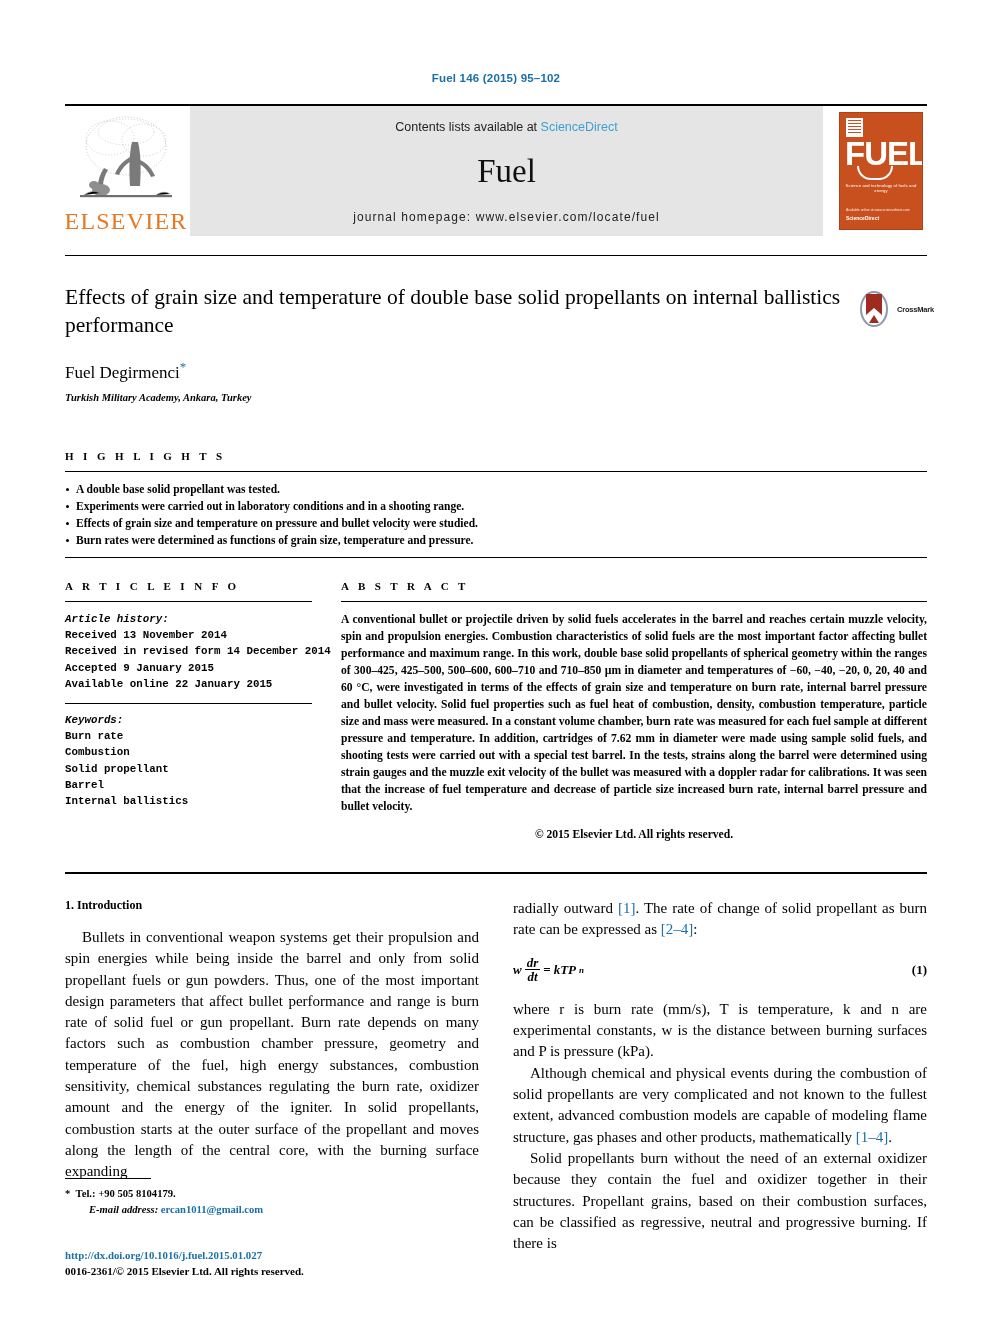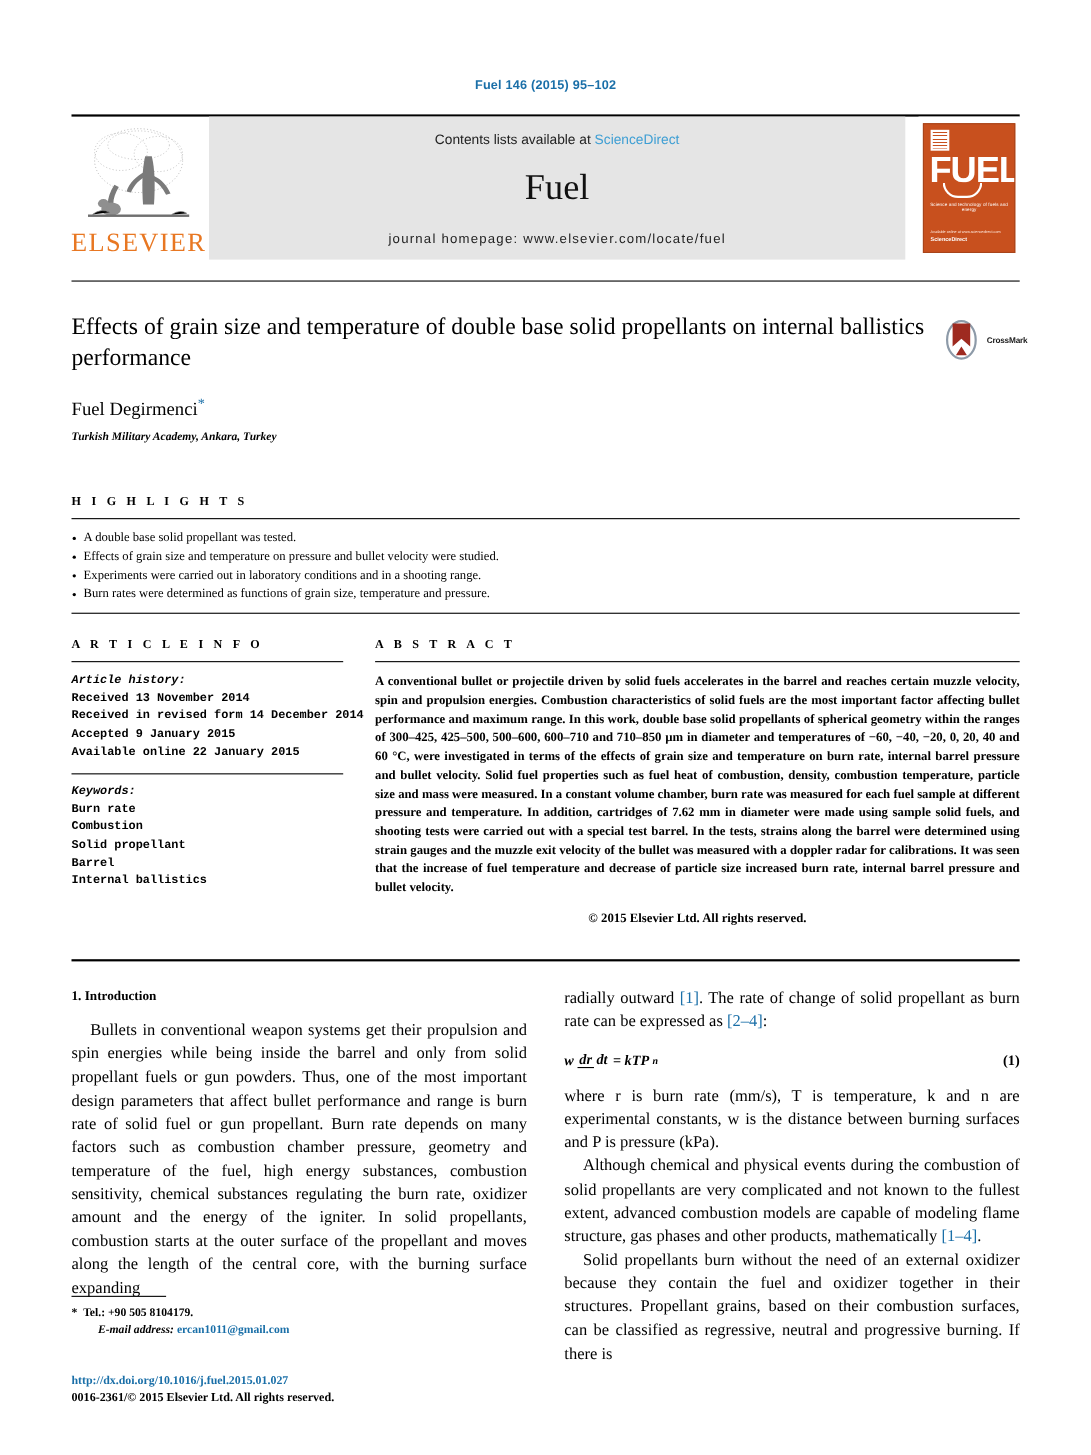--- a/index.html
+++ b/index.html
@@ -192,21 +192,21 @@
     letter-spacing: 3.4px;
     color: #000;
   }
   .highlights { position: absolute; top: 450px; left: 65px; width: 862px; }
   .rule-thin { border-top: 1px solid #000; }
   .rule-med { border-top: 1.6px solid #000; }
   .hl-list { list-style: none; margin: 0; padding: 9px 0 8px 0; }
   .hl-list li {
     font-family: "Liberation Serif", serif;
     font-size: 11.5px;
-    font-weight: normal;
+    font-weight: bold;
     line-height: 1.48;
     position: relative;
     padding-left: 11px;
     color: #000;
   }
   .hl-list li::before {
     content: "";
     position: absolute; left: 1px; top: 7px;
     width: 3px; height: 3px; border-radius: 50%;
     background: #000;
@@ -258,21 +258,21 @@
   p.body-p.noindent { text-indent: 0; }
   .ref { color: #1a6fa8; }
 
   .equation {
     display: flex; align-items: center; justify-content: space-between;
     font-family: "Liberation Serif", serif;
     font-size: 13px; font-weight: bold;
     margin: 15px 0 15px 0;
   }
   .eq-body { display: flex; align-items: center; gap: 3px; }
-  .frac { display: inline-flex; flex-direction: row; text-align: center; font-style: italic; line-height: 1.05; }
+  .frac { display: inline-flex; flex-direction: column; text-align: center; font-style: italic; line-height: 1.05; }
   .frac .num { border-bottom: 1.3px solid #000; padding: 0 2px; }
   .frac .den { padding: 0 2px; }
   .italic { font-style: italic; }
   .sup { vertical-align: super; font-size: 9px; font-style: italic; }
   .eq-num { font-weight: bold; }
 
   
   .footnote { position: absolute; top: 1178px; left: 65px; width: 414px; }
   .fn-rule { width: 86px; border-top: 1.1px solid #000; margin-bottom: 7px; }
   .fn-line {
@@ -362,22 +362,22 @@
       <path d="M11 33 l5 -8 l5 8 z" fill="#9e2a20"></path>
     </svg>
     <span class="crossmark-label">CrossMark</span>
   </div>
 
   <div class="highlights">
     <div class="sec-head">H I G H L I G H T S</div>
     <div class="rule-thin" style="margin-top:9px"></div>
     <ul class="hl-list">
       <li>A double base solid propellant was tested.</li>
+      <li>Experiments were carried out in laboratory conditions and in a shooting range.</li>
       <li>Effects of grain size and temperature on pressure and bullet velocity were studied.</li>
-      <li>Experiments were carried out in laboratory conditions and in a shooting range.</li>
       <li>Burn rates were determined as functions of grain size, temperature and pressure.</li>
     </ul>
     <div class="rule-thin"></div>
   </div>
 
   <div class="infoabs">
     <div class="infoabs-heads">
       <div class="col-left">
         <div class="sec-head">A R T I C L E    I N F O</div>
       </div>

